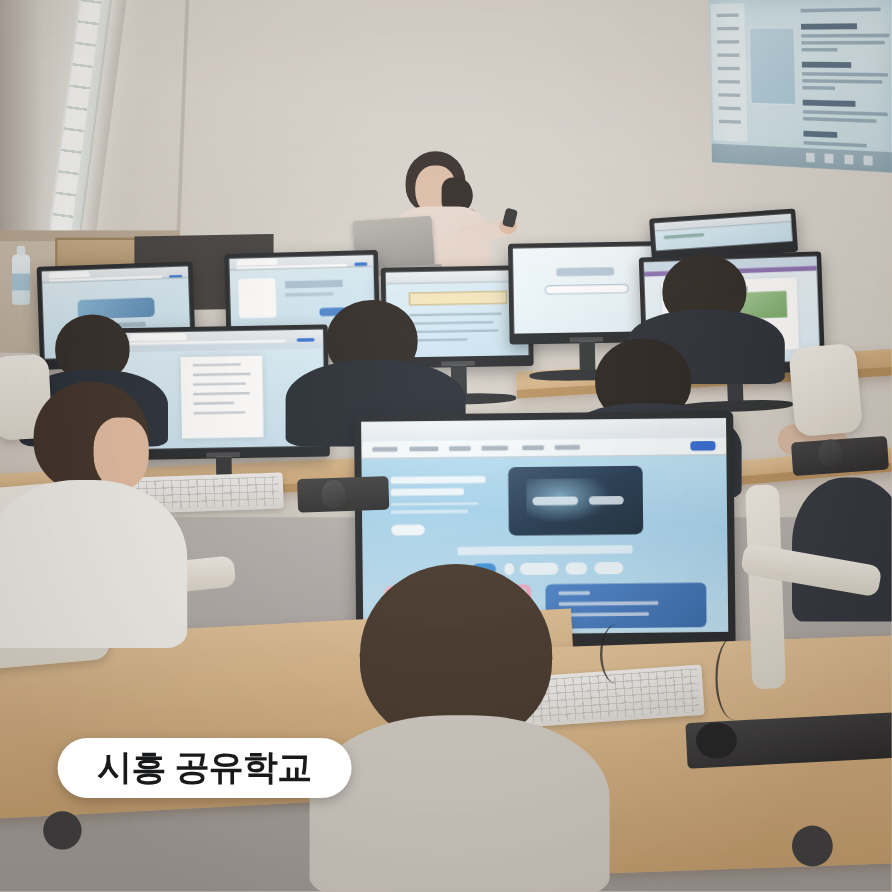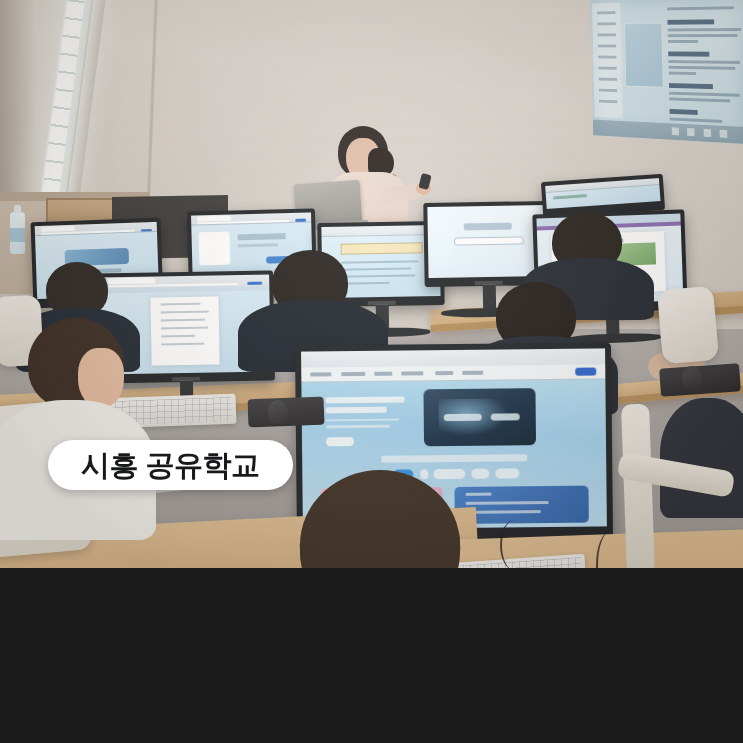--- a/index.html
+++ b/index.html
@@ -9,21 +9,21 @@
     background: #1b1b1b;
   }
   body {
     font-family: "Liberation Sans", "DejaVu Sans", sans-serif;
   }
 
   
   #poster {
     position: relative;
     width: 743px;
-    height: 568px;
+    height: 743px;
     overflow: hidden;
     background: #cfc7bd;
     user-select: none;
   }
 
   
   .scene {
     position: absolute;
     inset: 0;
     overflow: hidden;

